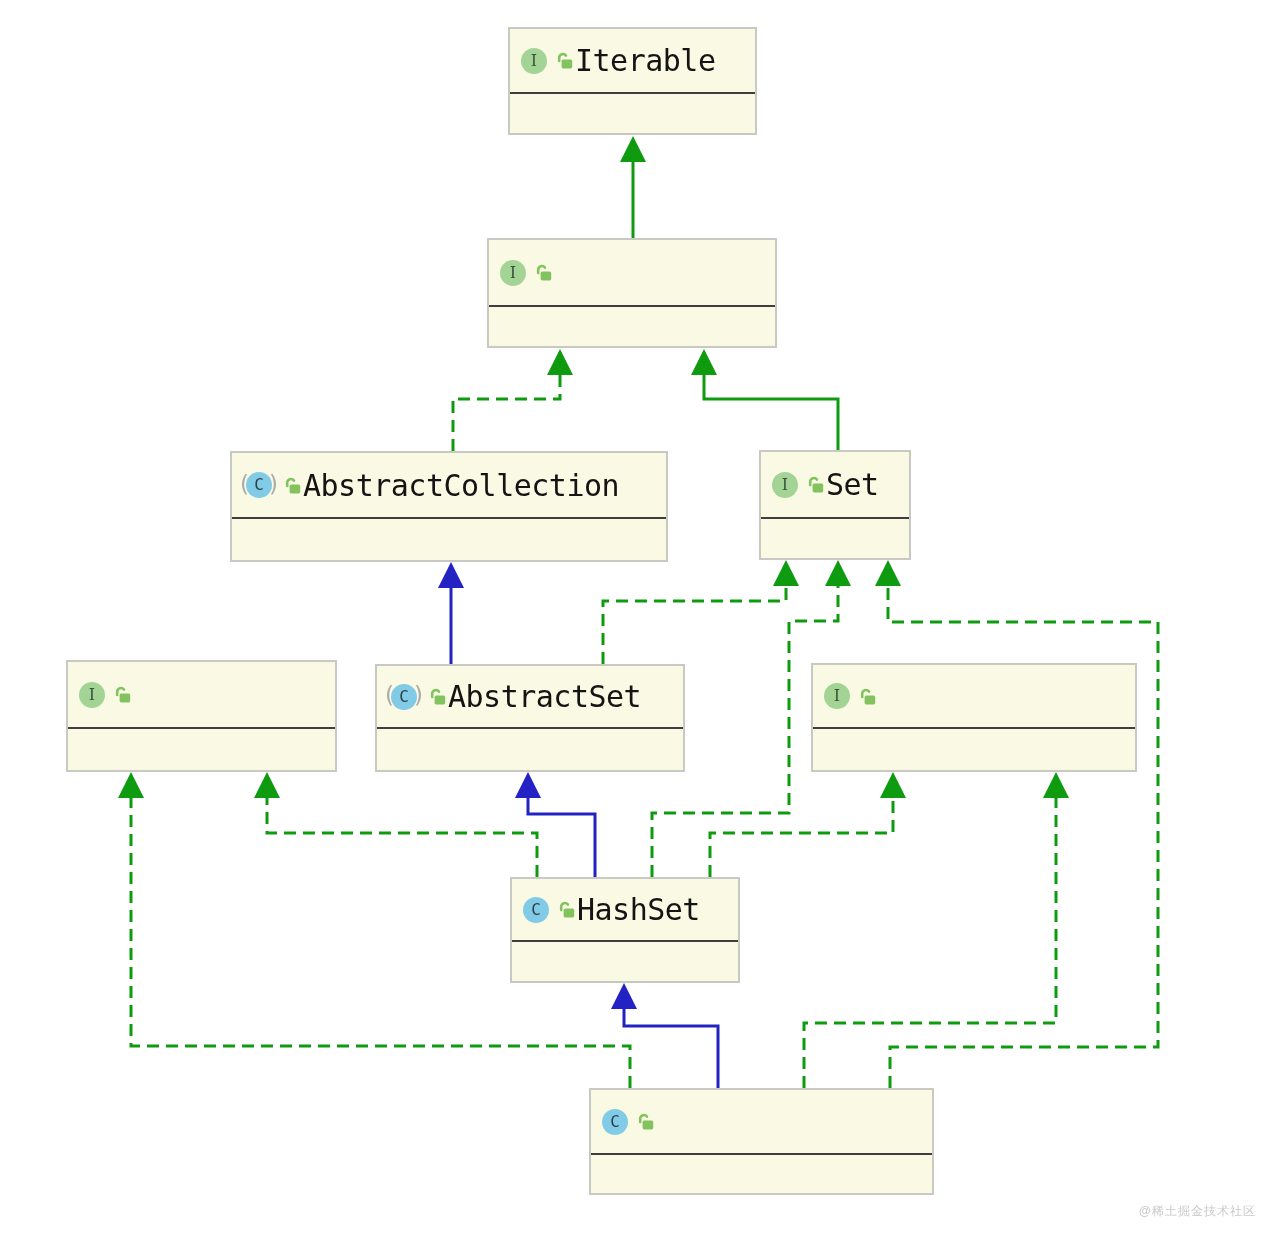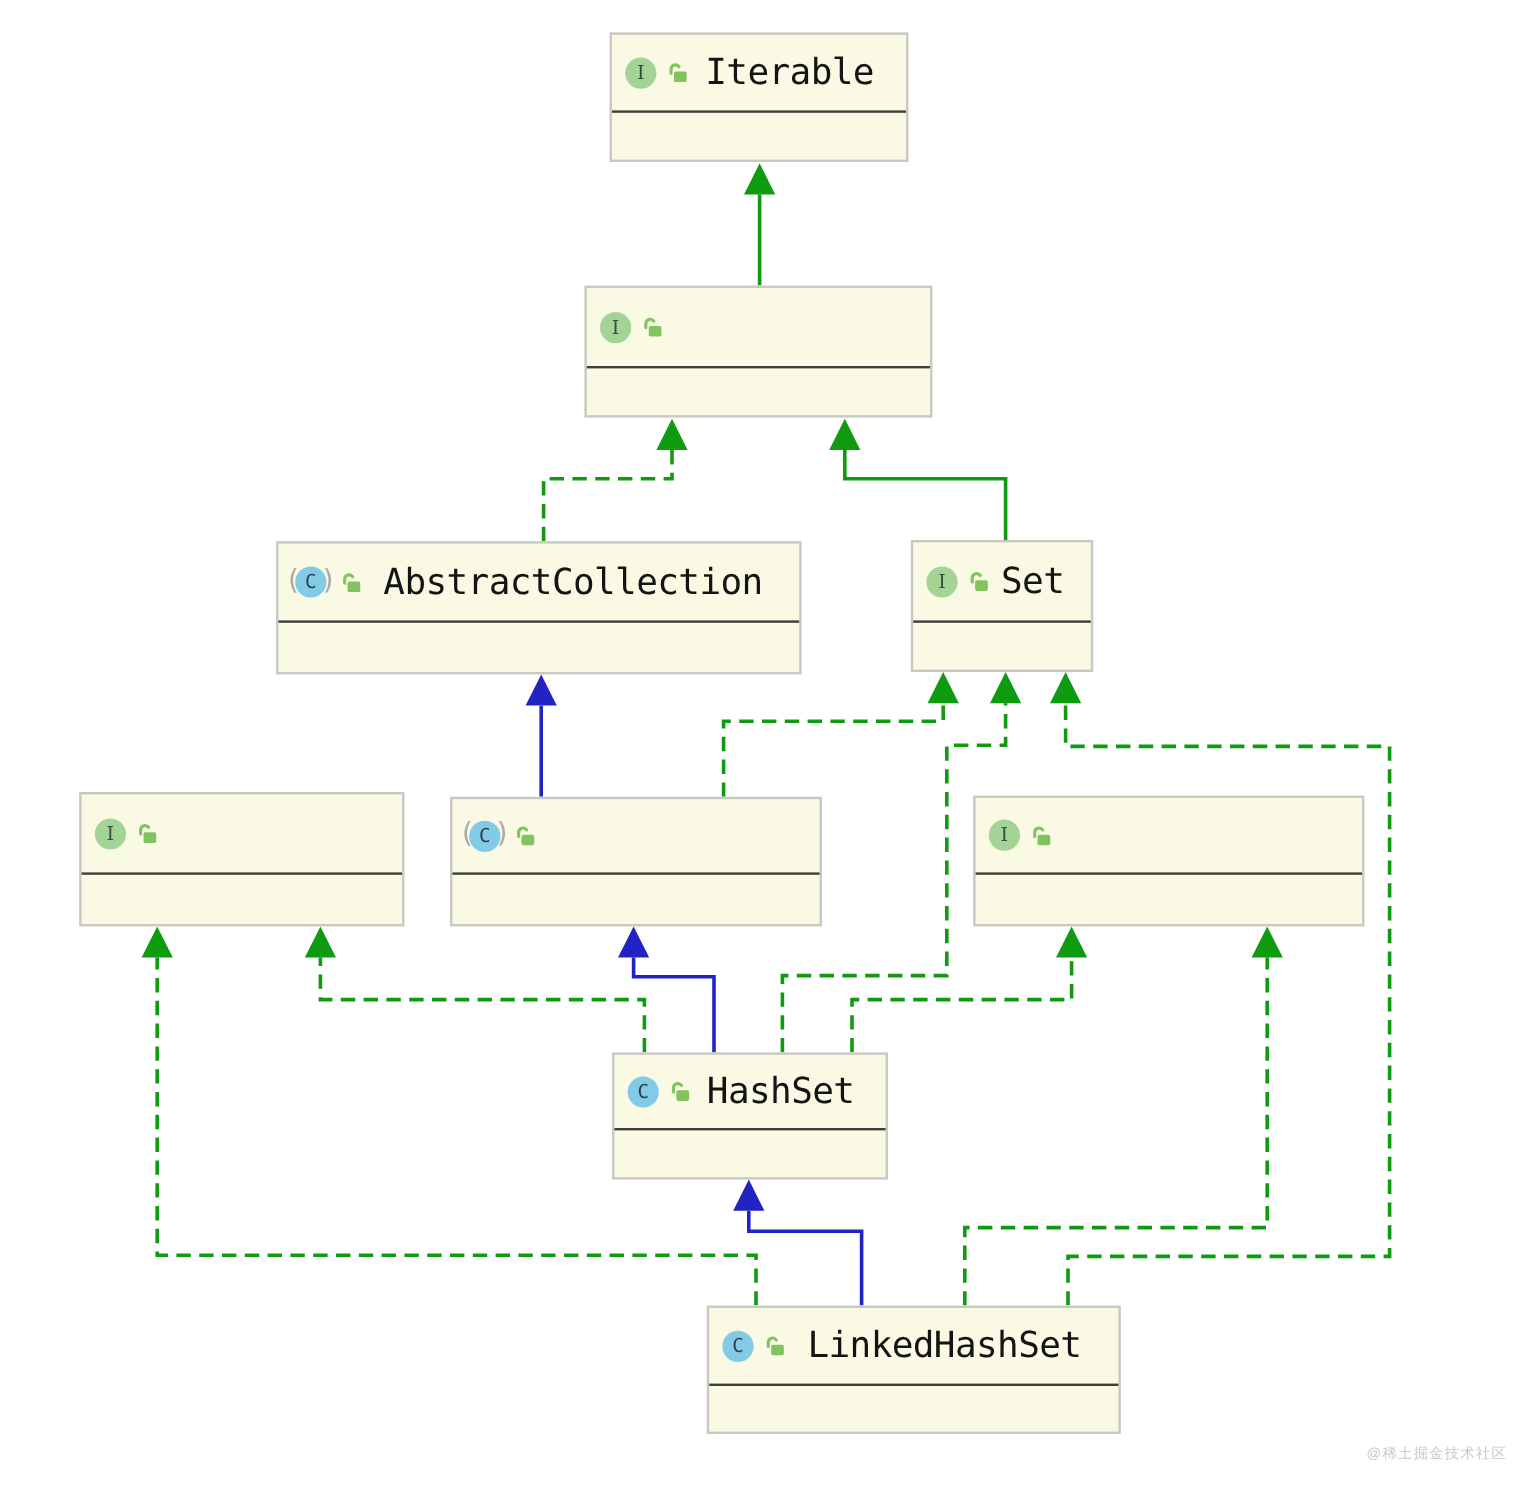--- a/index.html
+++ b/index.html
@@ -19,21 +19,21 @@
     z-index:2;
   }
   .node-title{
     display:flex;
     align-items:center;
     padding:0 14px 0 11px;
     box-sizing:border-box;
   }
   .node-label{
     flex:1;
-    text-align:center;
+    text-align:left;
     font-size:30px;
     color:#141414;
     letter-spacing:-0.5px;
     white-space:nowrap;
   }
   .icon-wrap{display:inline-flex;align-items:center;flex:none;}
   .icon-circle{
     width:26px;height:26px;border-radius:50%;
     display:inline-flex;align-items:center;justify-content:center;
     font-size:16px;line-height:1;flex:none;
@@ -203,20 +203,21 @@
           <span class="paren">(</span>
           <span class="icon-circle icon-c">C</span>
           <span class="paren">)</span>
         </span>
       <span class="lock">
         <svg width="21" height="21" viewBox="0 0 21 21">
           <path class="lock-shackle" d="M5.2 11 L5.2 7.6 A3.7 3.7 0 0 1 11.9 5.6" fill="none" stroke-width="2.6" stroke-linecap="round" stroke="#82c35f"></path>
           <rect class="lock-body" x="7.6" y="9.6" width="10.6" height="8.8" rx="1.6" fill="#82c35f"></rect>
         </svg>
       </span>
+      <span class="node-label">AbstractSet</span>
     </div>
     <div class="node-divider"></div>
     <div class="node-members"></div>
   </div>
     <div class="node" style="left: 811px; top: 663px; width: 326px; height: 109px;">
     <div class="node-title" style="height: 62px;">
       <span class="icon-wrap node-icon">
           <span class="icon-circle icon-i">I</span>
         </span>
       <span class="lock">
@@ -249,18 +250,17 @@
     <div class="node-title" style="height: 63px;">
       <span class="icon-wrap node-icon">
           <span class="icon-circle icon-c">C</span>
         </span>
       <span class="lock">
         <svg width="21" height="21" viewBox="0 0 21 21">
           <path class="lock-shackle" d="M5.2 11 L5.2 7.6 A3.7 3.7 0 0 1 11.9 5.6" fill="none" stroke-width="2.6" stroke-linecap="round" stroke="#82c35f"></path>
           <rect class="lock-body" x="7.6" y="9.6" width="10.6" height="8.8" rx="1.6" fill="#82c35f"></rect>
         </svg>
       </span>
-      <span class="node-label">LinkedHashSet</span>
     </div>
     <div class="node-divider"></div>
     <div class="node-members"></div>
   </div>
   </div>
 
 </body></html>

